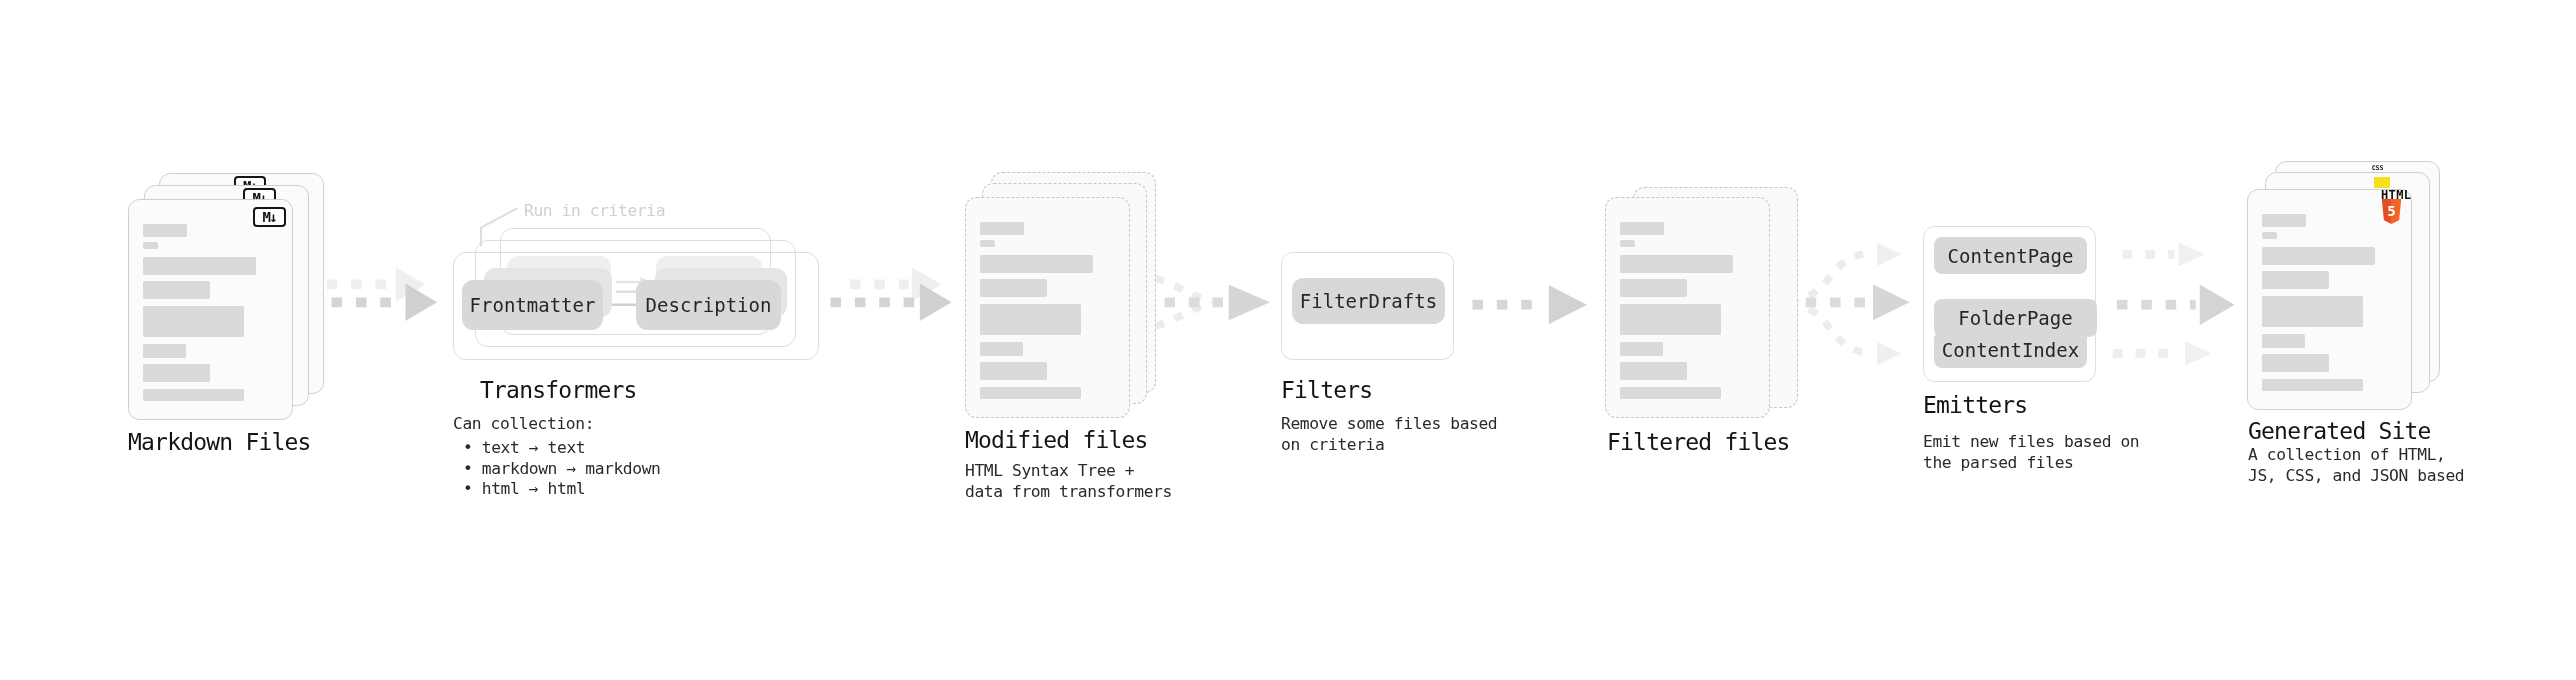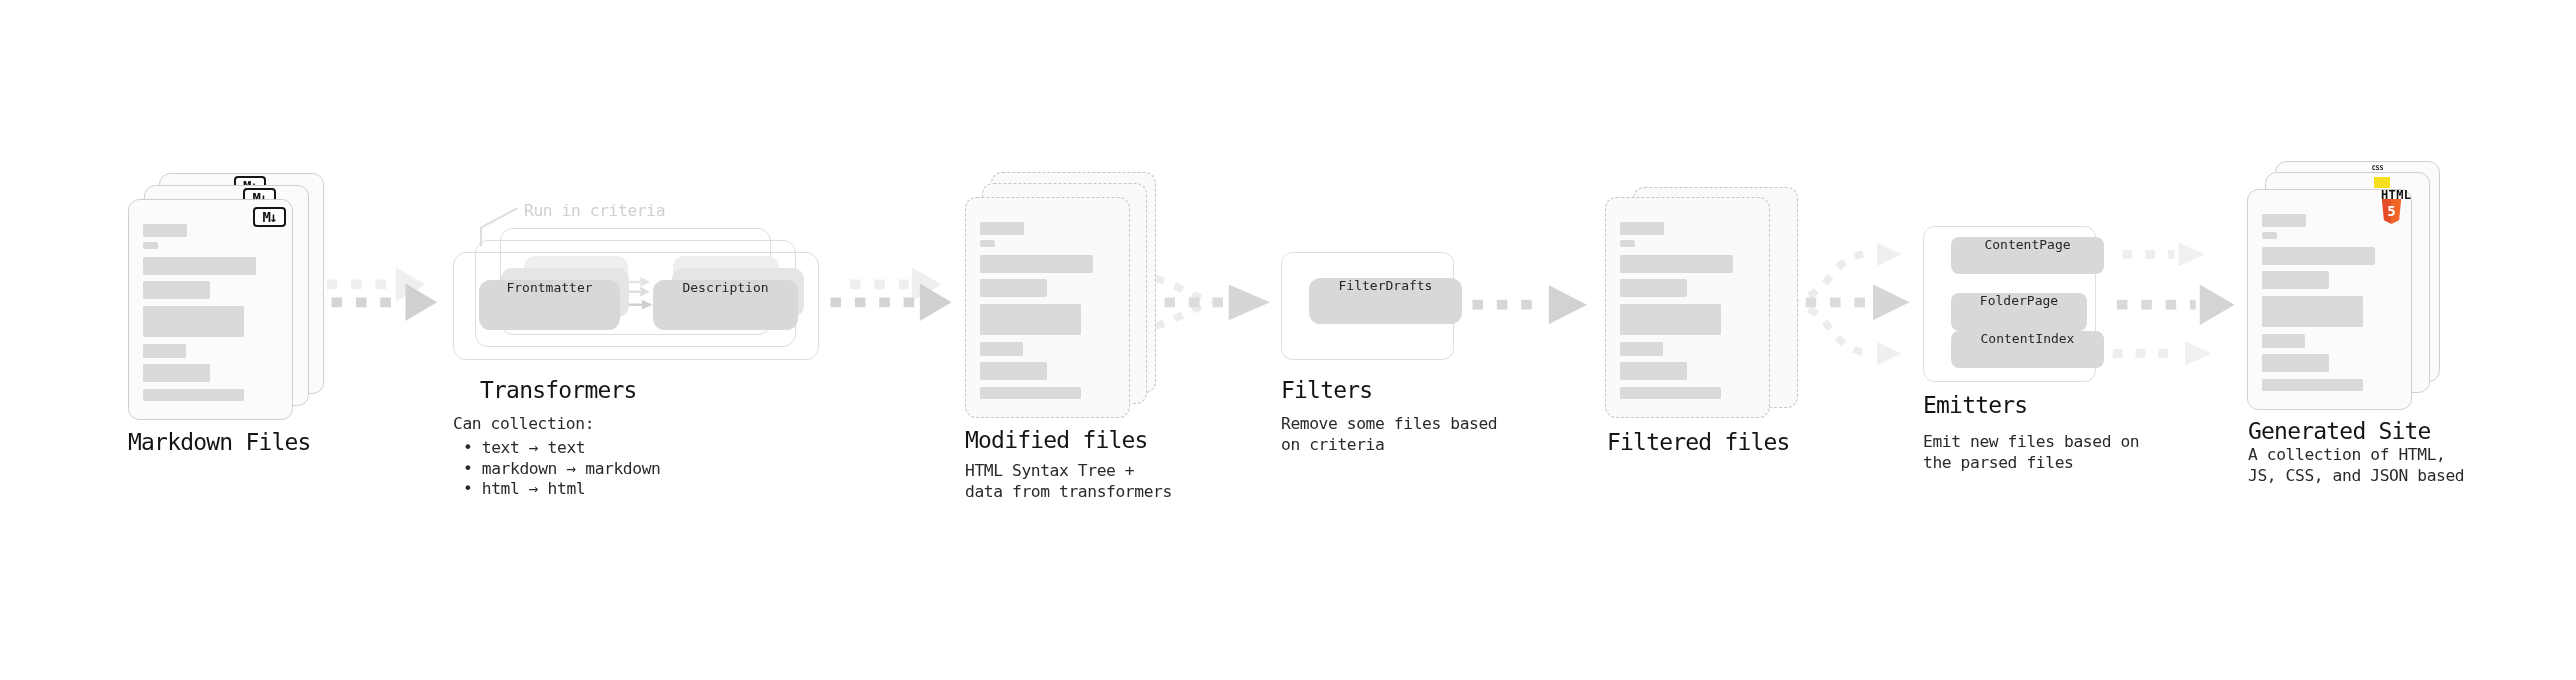--- a/index.html
+++ b/index.html
@@ -29,22 +29,22 @@
       color:#fff;font-size:14px;font-weight:bold;}
   .js-icon{position:absolute;width:16.3px;height:11.4px;background:#f7df1e;}
   .css-icon{position:absolute;width:13px;text-align:center;}
   .css-icon .word{font-size:6.5px;font-weight:bold;color:#111;line-height:6.5px;}
   .css-icon .ul{width:12.2px;height:2.4px;background:#2965f1;margin:0.8px auto 0;}
 
   
   .frame{position:absolute;border:1.6px solid #dedede;border-radius:13px;box-sizing:border-box;background:transparent;}
   .frame.filled{background:#ffffff;}
   .pill{position:absolute;background:#d8d8d8;border-radius:11.4px;
-        display:flex;justify-content:center;
-        font-size:13px;color:#262626;white-space:nowrap;margin-left:17px;}
+        display:flex;align-items:center;justify-content:center;
+        font-size:19px;color:#262626;white-space:nowrap;}
   .pill.ghost1{background:#e5e5e5;}
   .pill.ghost2{background:#efefef;}
   .pill.small{border-radius:8.1px;}
 
   
   .title{position:absolute;font-size:23px;font-weight:500;color:#141414;white-space:nowrap;letter-spacing:-0.8px;}
   .desc{position:absolute;font-size:16.3px;line-height:21px;color:#2a2a2a;white-space:pre;letter-spacing:-0.4px;}
   .annotation{position:absolute;font-size:16.3px;color:#cfcfcf;white-space:nowrap;letter-spacing:-0.4px;}
 </style>
 </head>
@@ -208,21 +208,21 @@
       </div>
     <div class="title" style="left:1607px;top:429px">Filtered files</div>
   </div>
 
   
   <div style="display:contents">
     <div class="frame filled" style="left:1923px;top:226px;width:173px;height:156px;border-radius:11.4px"></div>
     <div class="pill small" style="left:1934px;top:237px;width:153px;height:37px">
         <span>ContentPage</span>
       </div>
-    <div class="pill small" style="left:1934px;top:293px;width:136px;height:38px">
+    <div class="pill small" style="left:1934px;top:299px;width:163px;height:38px">
         <span>FolderPage</span>
       </div>
     <div class="pill small" style="left:1934px;top:331px;width:153px;height:37px">
         <span>ContentIndex</span>
       </div>
     <div class="title" style="left:1923px;top:392px">Emitters</div>
     <div class="desc" style="left:1923px;top:431px"><span>Emit new files based on</span><br><span>the parsed files</span></div>
   </div>
 
   

